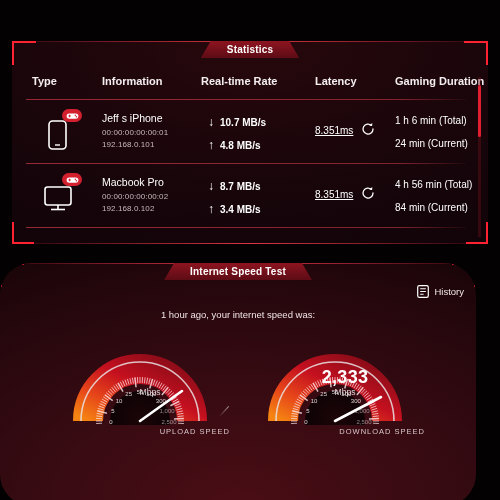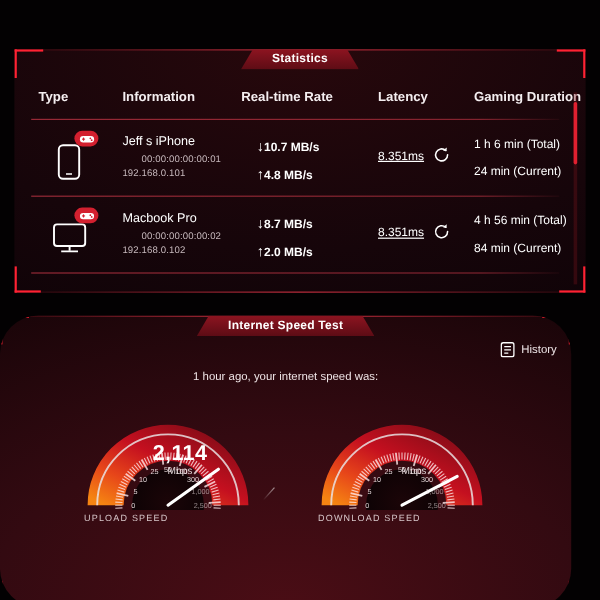--- a/index.html
+++ b/index.html
@@ -35,21 +35,20 @@
     clip-path: polygon(10px 0, calc(100% - 10px) 0, 100% 100%, 0 100%);
     color: #ffffff; font-size: 10px; font-weight: bold; letter-spacing: .2px;
     white-space: nowrap;
   }
 
   
   #stats-panel {
     left: 12px; top: 41px; width: 476px; height: 203px;
     background: radial-gradient(120% 150% at 50% 0%, #27080c 0%, #16050a 55%, #0c0206 100%);
     overflow: hidden;
-    text-align: right;
   }
   .table-head {
     position: absolute; top: 28px; left: 0; right: 0; height: 30px;
     color: #f4eef0; font-size: 11px; font-weight: bold;
   }
   .table-head span { position: absolute; top: 6px; white-space: nowrap; }
   .hr-line {
     position: absolute; left: 14px; right: 22px; height: 1px;
     background: linear-gradient(90deg, rgba(255,70,90,.55), rgba(255,70,90,.45) 85%, rgba(255,70,90,.05));
   }
@@ -57,21 +56,21 @@
   .cell { position: absolute; white-space: nowrap; }
 
   .dev-icon { position: absolute; left: 28px; top: 12px; width: 40px; height: 40px; }
   .badge {
     position: absolute; right: -2px; top: -3px; width: 20px; height: 13px;
     border-radius: 7px; background: #d3202f; display: flex;
     align-items: center; justify-content: center;
   }
 
   .dev-name { font-size: 10.5px; color: #ffffff; top: 12px; left: 90px; }
-  .dev-mac  { font-size: 8px; color: #c7b9bd; top: 28px; left: 106px; letter-spacing: .1px; }
+  .dev-mac  { font-size: 8px; color: #c7b9bd; top: 28px; left: 90px; letter-spacing: .1px; }
   .dev-ip   { font-size: 8px; color: #c7b9bd; top: 40px; left: 90px; letter-spacing: .1px; }
 
   .rate { font-size: 10px; color: #ffffff; left: 196px; font-weight: bold; }
   .rate.down { top: 15px; } .rate.up { top: 38px; }
   .rate .arw { display: inline-block; width: 12px; color: #ffffff; font-size: 12px; }
 
   .latency { font-size: 10px; color: #ffffff; left: 303px; top: 25px; text-decoration: underline; }
   .refresh-ico { position: absolute; left: 349px; top: 22px; width: 14px; height: 14px; }
 
   .dur { font-size: 10px; color: #ffffff; left: 383px; }
@@ -99,21 +98,21 @@
   }
   .hist-ico { width: 12px; height: 13px; }
   .speed-caption {
     position: absolute; top: 46px; left: 0; right: 0; text-align: center;
     color: #efe4e6; font-size: 9.5px;
   }
   .gauge-wrap { position: absolute; top: 62px; width: 160px; height: 112px; }
   #gauge-upload { left: 70px; }
   #gauge-download { left: 265px; }
   .gauge-label {
-    position: absolute; bottom: 1px; left: 0; right: 0; text-align: left;
+    position: absolute; bottom: 1px; left: 0; right: 0; text-align: right;
     color: #d8c8cb; font-size: 7.5px; letter-spacing: 1px;
   }
   .gauge-value {
     position: absolute; left: 0; right: 0; top: 42px; text-align: center;
     color: #ffffff; font-size: 18px; font-weight: bold; letter-spacing: .3px;
   }
   .gauge-unit {
     position: absolute; left: 0; right: 0; top: 62px; text-align: center;
     color: #ded2d4; font-size: 8.5px;
   }
@@ -204,21 +203,21 @@
         </div>
       </div>
       <div class="cell dev-name">Macbook Pro</div>
       <div class="cell dev-mac">00:00:00:00:00:02</div>
       <div class="cell dev-ip">192.168.0.102</div>
 
       <div class="cell rate down">
         <span class="arw">↓</span><span>8.7 MB/s</span>
       </div>
       <div class="cell rate up">
-        <span class="arw">↑</span><span>2.0 MB/s</span>
+        <span class="arw">↑</span><span>3.4 MB/s</span>
       </div>
 
       <div class="cell latency">8.351ms</div>
       <div class="refresh-ico">
         <svg width="14" height="14" viewBox="0 0 14 14">
           <path d="M12 7a5 5 0 1 1-1.6-3.6" fill="none" stroke="#ffffff" stroke-width="1.3" stroke-linecap="round"></path>
           <path d="M11.3 0.9 L11.1 4.1 L8.1 3.4 Z" fill="#ffffff"></path>
         </svg>
       </div>
 
@@ -341,21 +340,20 @@
             <line x1="114.00" y1="96.00" x2="108.00" y2="96.00" stroke-width="0.9"></line>
             <line x1="113.93" y1="98.56" x2="107.94" y2="98.21" stroke-width="0.9"></line>
             <line x1="113.70" y1="101.11" x2="107.74" y2="100.41" stroke-width="0.9"></line>
             <line x1="113.33" y1="103.64" x2="107.42" y2="102.60" stroke-width="0.9"></line>
           </g>
 
         <circle cx="70" cy="96" r="30" fill="url(#hubUp)"></circle>
 
         <line x1="70" y1="96" x2="112" y2="66" stroke="#ffffff" stroke-width="2.6" stroke-linecap="round"></line>
       </svg>
-      <div class="gauge-value">2,114</div>
       <div class="gauge-unit">Mbps</div>
       <div class="gauge-label">UPLOAD SPEED</div>
       <div class="tick-labels" id="tlUp">
           <div style="position: absolute; font-size: 6px; color: rgb(243, 230, 232); white-space: nowrap; left: 41.0177px; top: 97.0121px; transform: translate(-50%, -50%); opacity: 0.9;">0</div>
           <div style="position: absolute; font-size: 6px; color: rgb(243, 230, 232); white-space: nowrap; left: 42.9262px; top: 85.6073px; transform: translate(-50%, -50%); opacity: 0.9;">5</div>
           <div style="position: absolute; font-size: 6px; color: rgb(243, 230, 232); white-space: nowrap; left: 49.1391px; top: 75.8549px; transform: translate(-50%, -50%); opacity: 0.9;">10</div>
           <div style="position: absolute; font-size: 6px; color: rgb(243, 230, 232); white-space: nowrap; left: 58.6688px; top: 69.3054px; transform: translate(-50%, -50%); opacity: 0.9;">25</div>
           <div style="position: absolute; font-size: 6px; color: rgb(243, 230, 232); white-space: nowrap; left: 70px; top: 67px; transform: translate(-50%, -50%); opacity: 0.9;">50</div>
           <div style="position: absolute; font-size: 6px; color: rgb(243, 230, 232); white-space: nowrap; left: 81.3312px; top: 69.3054px; transform: translate(-50%, -50%); opacity: 0.9;">100</div>
           <div style="position: absolute; font-size: 6px; color: rgb(243, 230, 232); white-space: nowrap; left: 90.8609px; top: 75.8549px; transform: translate(-50%, -50%); opacity: 0.9;">300</div>
@@ -439,20 +437,21 @@
             <line x1="113.70" y1="90.89" x2="107.74" y2="91.59" stroke-width="0.9"></line>
             <line x1="113.93" y1="93.44" x2="103.94" y2="94.02" stroke-width="1.5"></line>
             <line x1="114.00" y1="96.00" x2="108.00" y2="96.00" stroke-width="0.9"></line>
             <line x1="113.93" y1="98.56" x2="107.94" y2="98.21" stroke-width="0.9"></line>
             <line x1="113.70" y1="101.11" x2="107.74" y2="100.41" stroke-width="0.9"></line>
             <line x1="113.33" y1="103.64" x2="107.42" y2="102.60" stroke-width="0.9"></line>
           </g>
         <circle cx="70" cy="96" r="30" fill="url(#hubDn)"></circle>
         <line x1="70" y1="96" x2="116" y2="72" stroke="#ffffff" stroke-width="2.6" stroke-linecap="round"></line>
       </svg>
+      <div class="gauge-value">2,333</div>
       <div class="gauge-unit">Mbps</div>
       <div class="gauge-label">DOWNLOAD SPEED</div>
       <div class="tick-labels" id="tlDn">
           <div style="position: absolute; font-size: 6px; color: rgb(243, 230, 232); white-space: nowrap; left: 41.0177px; top: 97.0121px; transform: translate(-50%, -50%); opacity: 0.9;">0</div>
           <div style="position: absolute; font-size: 6px; color: rgb(243, 230, 232); white-space: nowrap; left: 42.9262px; top: 85.6073px; transform: translate(-50%, -50%); opacity: 0.9;">5</div>
           <div style="position: absolute; font-size: 6px; color: rgb(243, 230, 232); white-space: nowrap; left: 49.1391px; top: 75.8549px; transform: translate(-50%, -50%); opacity: 0.9;">10</div>
           <div style="position: absolute; font-size: 6px; color: rgb(243, 230, 232); white-space: nowrap; left: 58.6688px; top: 69.3054px; transform: translate(-50%, -50%); opacity: 0.9;">25</div>
           <div style="position: absolute; font-size: 6px; color: rgb(243, 230, 232); white-space: nowrap; left: 70px; top: 67px; transform: translate(-50%, -50%); opacity: 0.9;">50</div>
           <div style="position: absolute; font-size: 6px; color: rgb(243, 230, 232); white-space: nowrap; left: 81.3312px; top: 69.3054px; transform: translate(-50%, -50%); opacity: 0.9;">100</div>
           <div style="position: absolute; font-size: 6px; color: rgb(243, 230, 232); white-space: nowrap; left: 90.8609px; top: 75.8549px; transform: translate(-50%, -50%); opacity: 0.9;">300</div>

